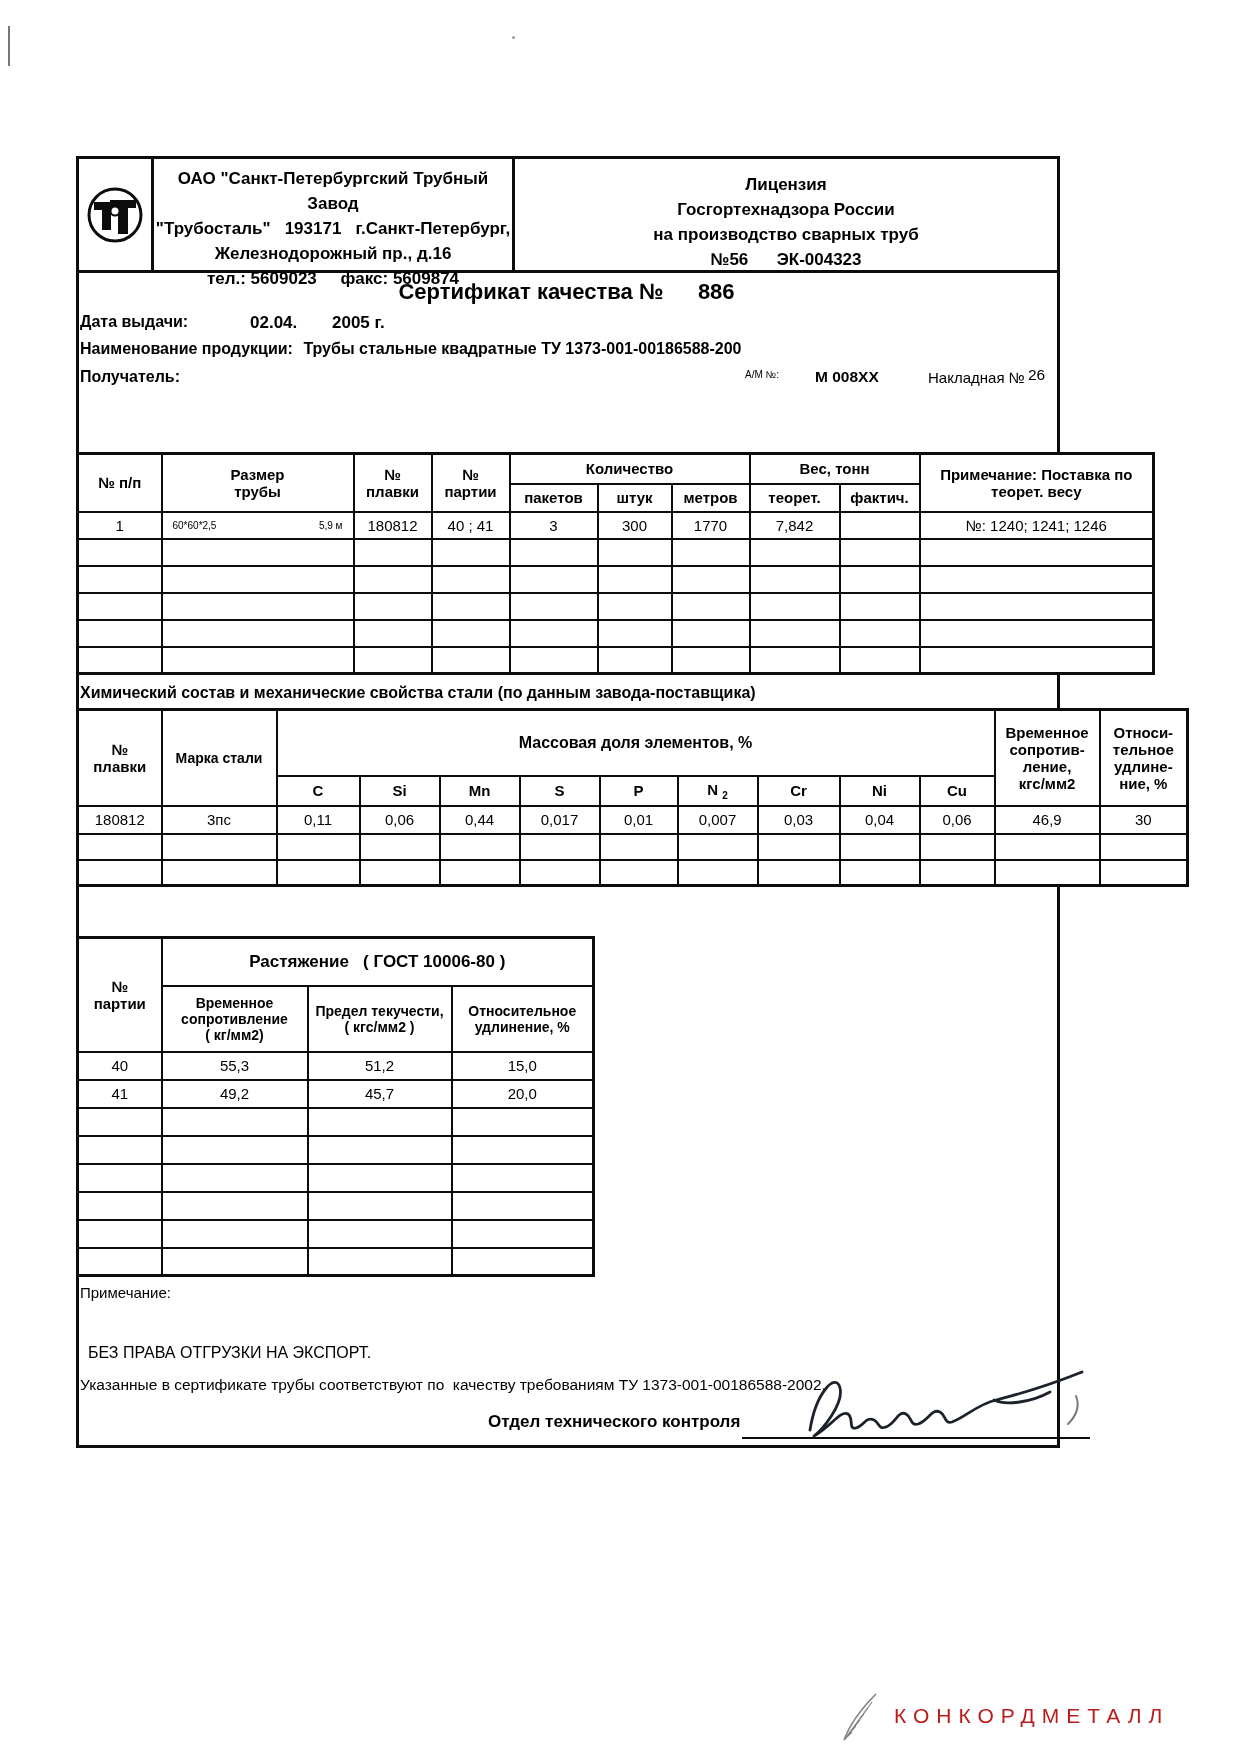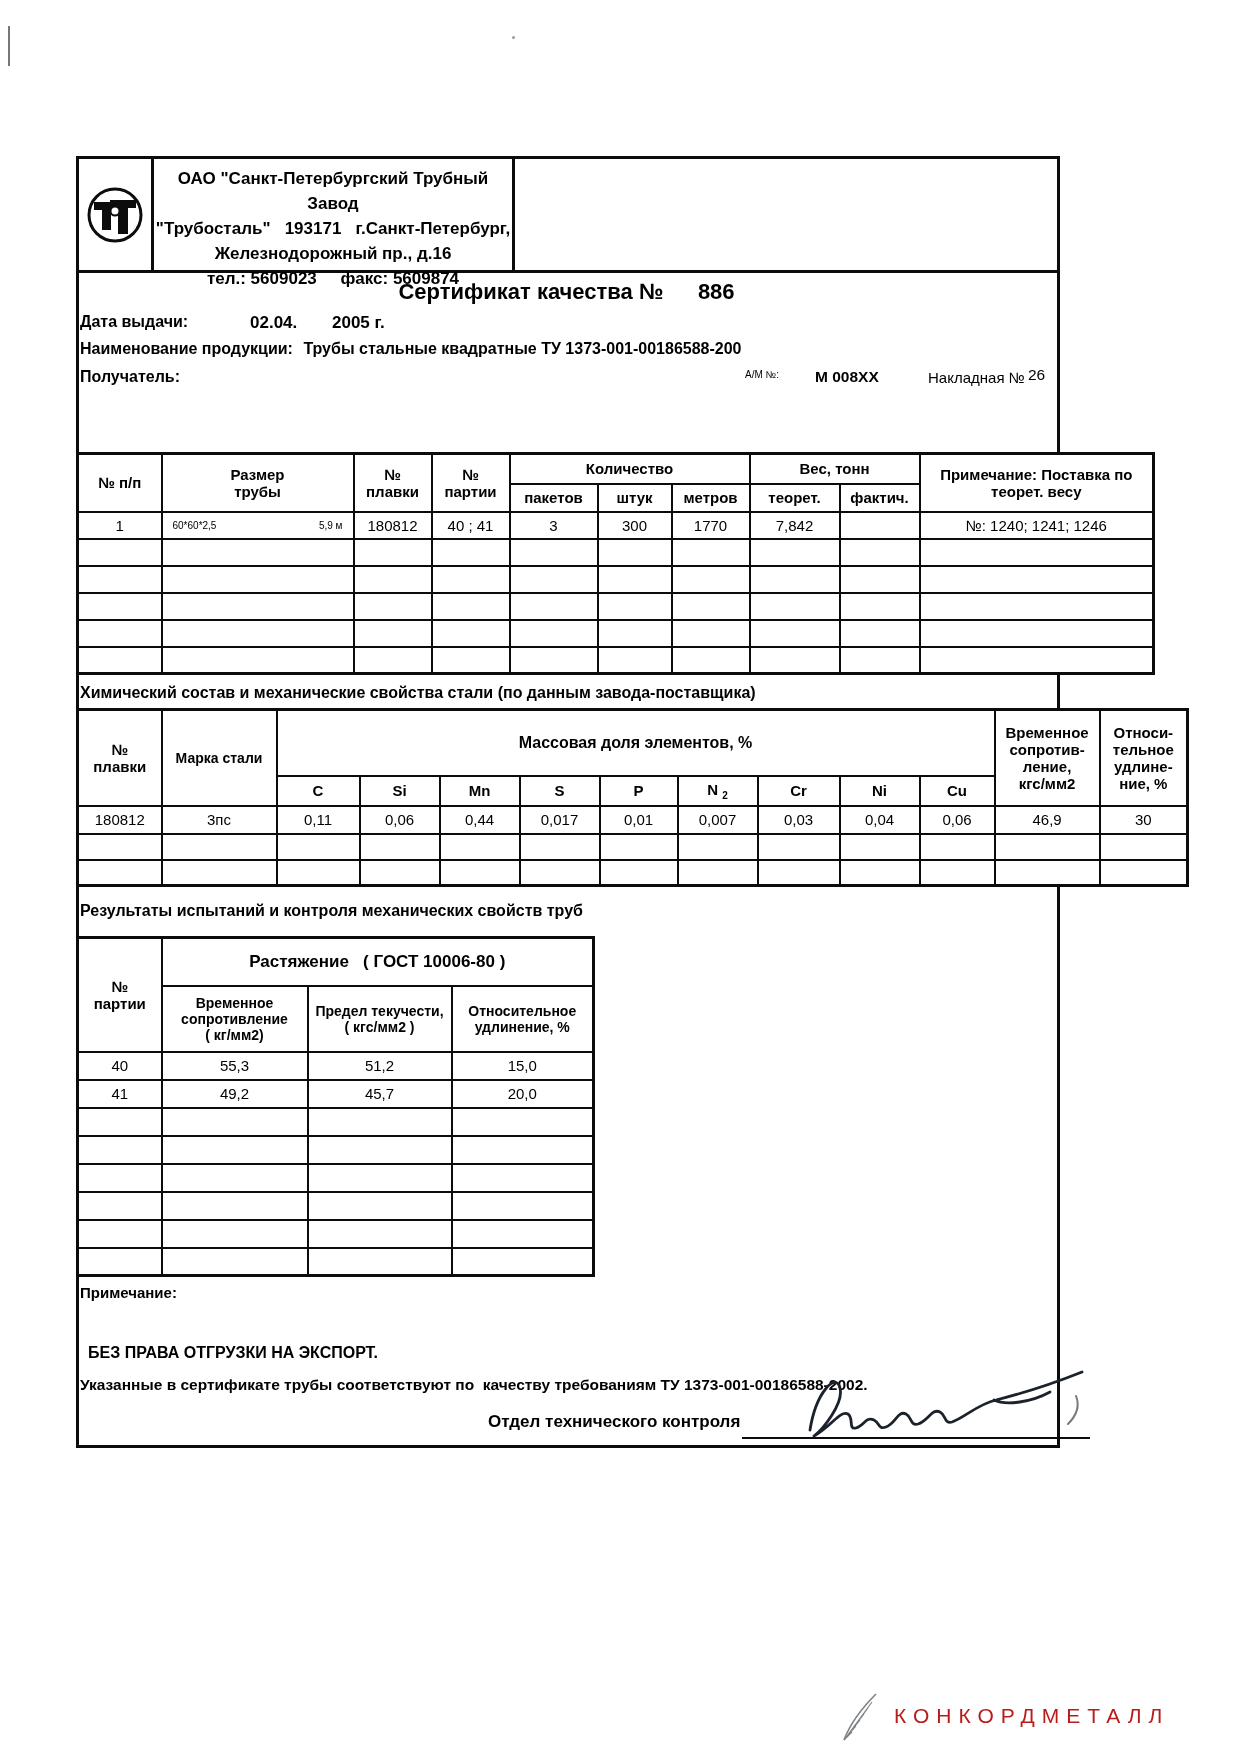--- a/index.html
+++ b/index.html
@@ -23,21 +23,21 @@
   .doc-table td,.doc-table th{border:2px solid #0c0c0c;text-align:center;vertical-align:middle;
       padding:0;font-size:15px;overflow:hidden;}
   .doc-table th{font-weight:bold;}
   .h30{height:30px;}.h28{height:28px;}.h27{height:27px;}.h26{height:26px;}
   .h48{height:48px;}.h66{height:66px;}
   .small{font-size:13px;}
   .left{text-align:left;padding-left:6px;}
   .size-cell{display:flex;justify-content:space-between;padding:0 10px;font-size:10px;}
   .sec-title{font-size:16px;font-weight:bold;}
   .meta{font-size:16px;font-weight:bold;}
-  .note-txt{font-size:15.5px;font-weight:bold;}
+  .note-txt{font-size:15.5px;font-weight:normal;}
   .wm-text{font-size:21px;letter-spacing:7px;color:#b91c1c;}
   sub{font-size:10px;}
 </style>
 </head>
 <body>
 
 <div class="page">
 
   <div class="abs" style="left:8px;top:26px;width:2px;height:40px;background:#777;"></div>
   <div class="abs" style="left:512px;top:36px;width:3px;height:3px;background:#9a9a9a;border-radius:50%;"></div>
@@ -50,20 +50,26 @@
           <polygon points="9,17 35,17 35,25 26,25 26,45 17,45 17,25 9,25" fill="#0c0c0c"></polygon>
           <polygon points="25,15 51,15 51,23 43,23 43,49 33,49 33,23 25,23" fill="#0c0c0c"></polygon>
           <circle cx="30" cy="26" r="4.5" fill="#ffffff" stroke="#0c0c0c" stroke-width="2"></circle>
         </svg>
       </div>
       <div class="company-cell">
         <div class="pw">ОАО "Санкт-Петербургский Трубный Завод</div>
         <div class="pw">"Трубосталь"   193171   г.Санкт-Петербург,</div>
         <div class="pw">Железнодорожный пр., д.16</div>
         <div class="pw">тел.: 5609023     факс: 5609874</div>
+      </div>
+      <div class="license-cell">
+        <div class="pw">Лицензия</div>
+        <div class="pw">Госгортехнадзора России</div>
+        <div class="pw">на производство сварных труб</div>
+        <div class="pw">№56      ЭК-004323</div>
       </div>
     </div>
   </div>
 
   <div class="abs" style="left:76px;top:279px;width:981px;text-align:center;">
     <span class="b" style="font-size:22px;">Сертификат качества №</span>
     <span class="b i" style="font-size:22px;margin-left:30px;">886</span>
   </div>
 
   <div class="abs meta" style="left:80px;top:313px;">Дата выдачи:</div>
@@ -280,21 +286,20 @@
           <td></td>
           <td></td>
           <td></td>
           <td></td>
           <td></td>
           <td></td>
         </tr>
   </tbody>
     </table>
 
-  <div class="abs sec-title" style="left:80px;top:902px;">Результаты испытаний  и контроля механических свойств труб</div>
 
   <table class="abs doc-table" style="left:76px;top:936px;width:516px;">
     <colgroup>
       <col style="width:84px">
         <col style="width:146px">
         <col style="width:144px">
         <col style="width:142px">
     </colgroup>
     <tbody>
         <tr class="h48">

